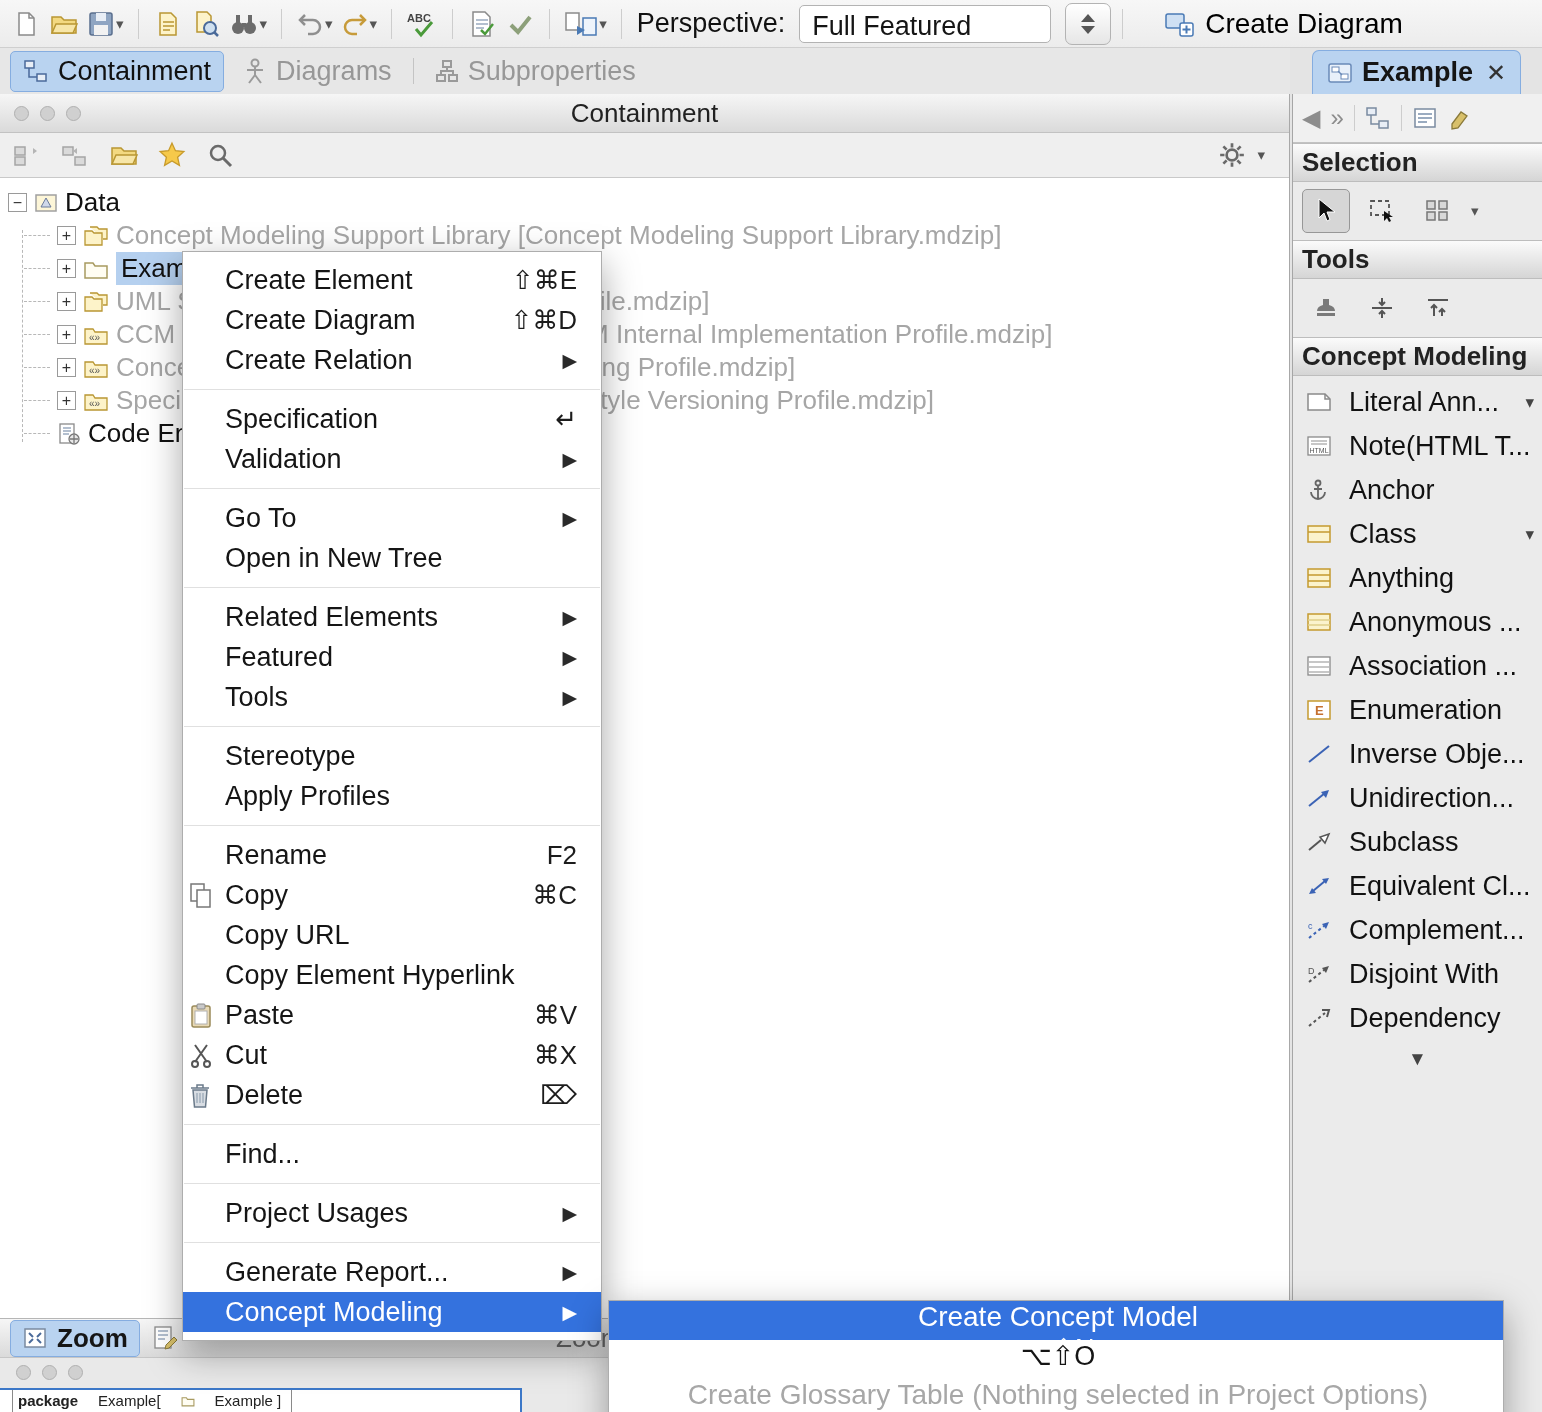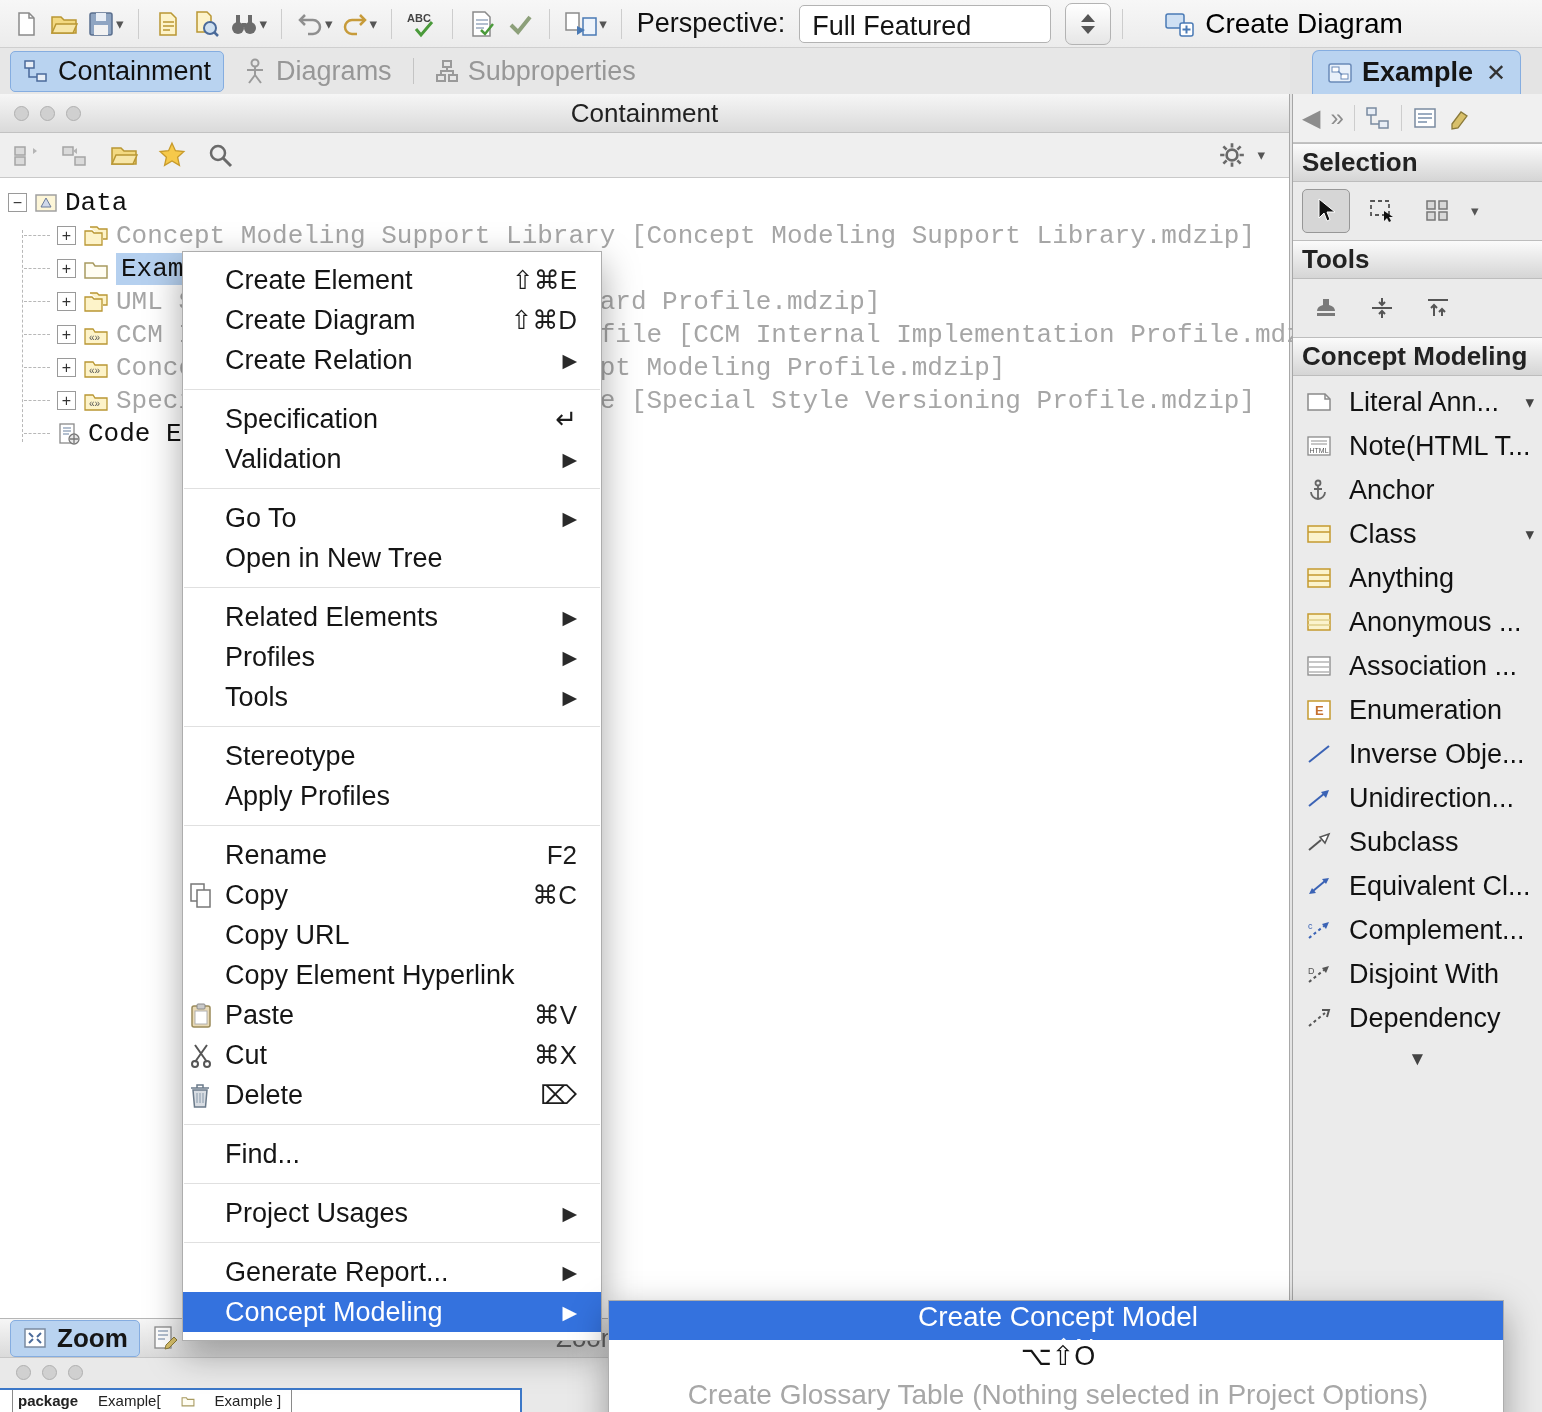--- a/index.html
+++ b/index.html
@@ -38,21 +38,21 @@
   .panel-toolbar{height:44px;background:#efefef;border-bottom:1px solid #c9c9c9;display:flex;align-items:center;padding:0 10px;gap:12px;}
   .ptb-right{margin-left:auto;display:flex;align-items:center;gap:6px;padding-right:14px;}
 
   .tree{position:relative;padding:8px 0 0 8px;font-size:26px;}
   .tree-vline{position:absolute;left:22px;top:52px;height:212px;border-left:1px dashed #b8b8b8;}
   .trow{display:flex;align-items:center;height:33px;gap:7px;white-space:nowrap;position:relative;}
   .trow.child{padding-left:16px;}
   .stub{width:26px;border-top:1px dashed #b8b8b8;flex:none;}
   .exp{width:19px;height:19px;border:1px solid #9a9a9a;background:#fff;font-size:16px;line-height:17px;text-align:center;color:#333;flex:none;box-sizing:border-box;}
   .ticon{flex:none;display:flex;}
-  .tlabel{color:#111;font-family:Liberation Mono, monospace;}
+  .tlabel{color:#111;}
   .tlabel.muted{color:#a6a6a6;}
   .tlabel.sel{background:#b5d0ef;padding:1px 5px;}
 
   
   .cmenu{position:absolute;left:182px;top:251px;width:420px;background:#ffffff;border:1px solid #adadad;
        box-shadow:0 12px 34px rgba(0,0,0,.35);padding:8px 0;z-index:50;box-sizing:border-box;}
   .mi{height:40px;display:flex;align-items:center;padding:0 24px 0 42px;font-size:27px;}
   .mi .mic{width:36px;margin-left:-36px;flex:none;display:flex;justify-content:flex-start;}
   .mi .lbl{flex:1;white-space:nowrap;}
   .mi .sc{font-size:26px;color:#1c1c1c;white-space:nowrap;}
@@ -759,21 +759,21 @@
     </div>
     <div class="mi">
       <span class="lbl">Open in New Tree</span>
     </div>
     <div class="msep"></div>
     <div class="mi">
       <span class="lbl">Related Elements</span>
       <span class="arrow">▶</span>
     </div>
     <div class="mi">
-      <span class="lbl">Profiles</span>
+      <span class="lbl">Featured</span>
       <span class="arrow">▶</span>
     </div>
     <div class="mi">
       <span class="lbl">Tools</span>
       <span class="arrow">▶</span>
     </div>
     <div class="msep"></div>
     <div class="mi">
       <span class="lbl">Stereotype</span>
     </div>

